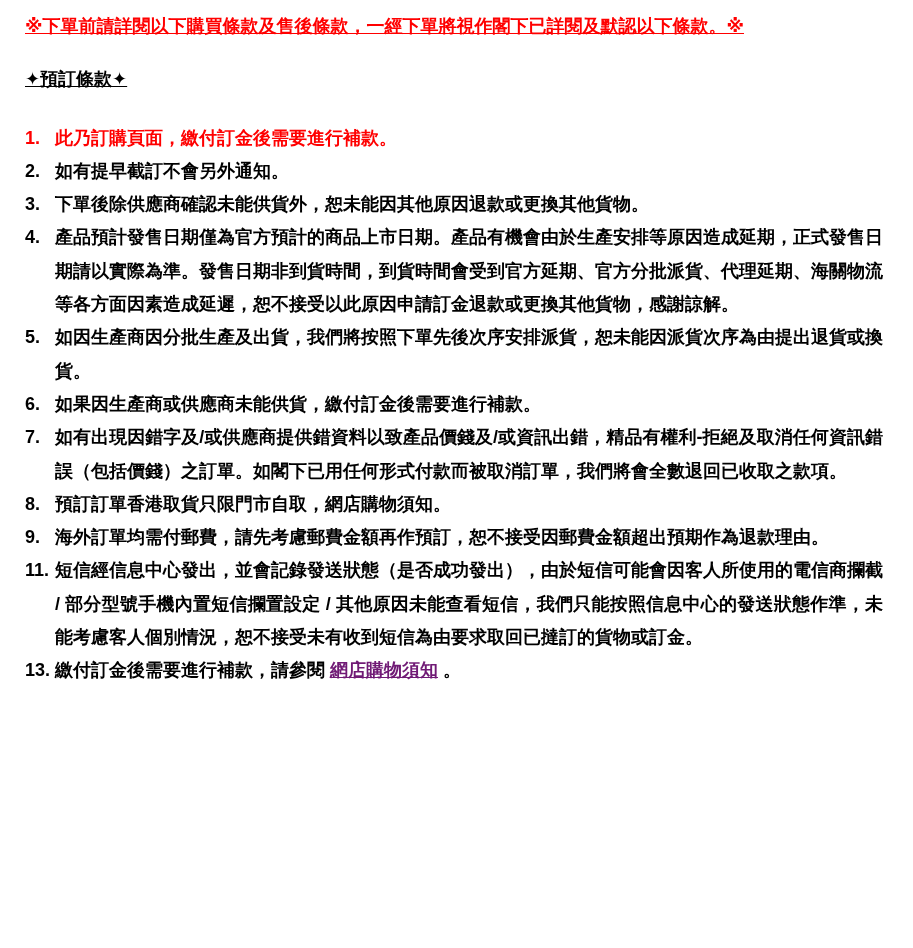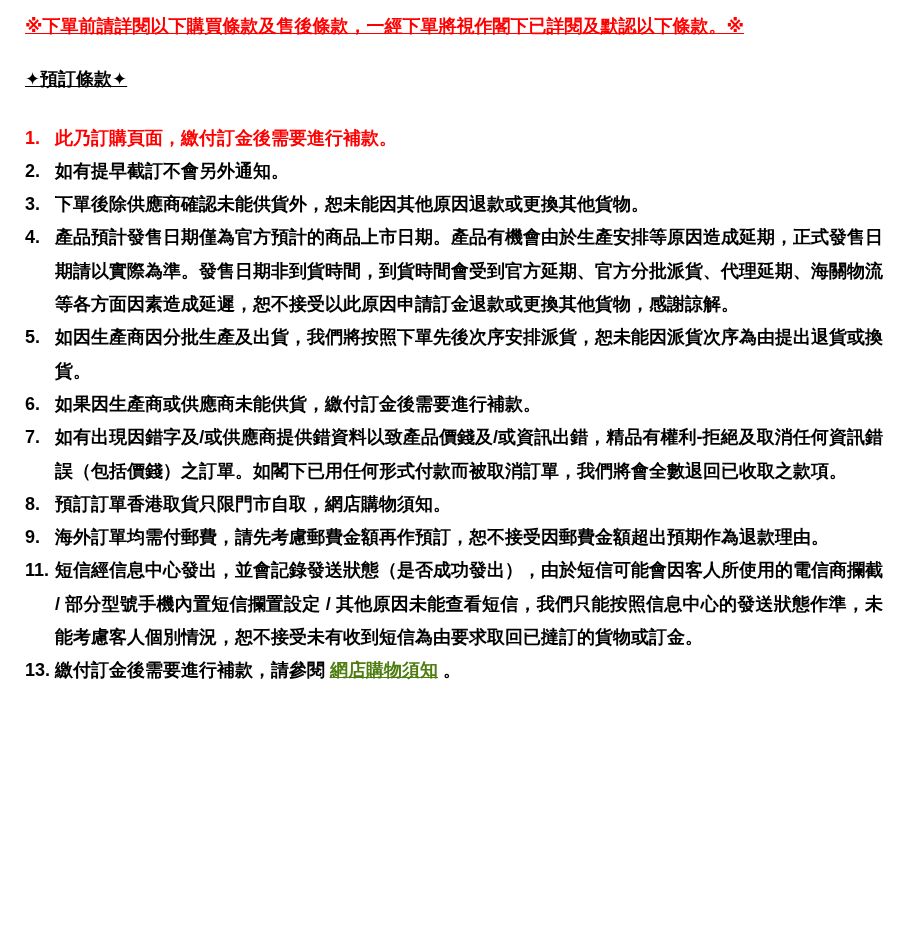--- a/index.html
+++ b/index.html
@@ -49,21 +49,21 @@
     color: #ff0000;
   }
   .seg-normal {
     color: inherit;
   }
   .seg-red-underline {
     color: #ff0000;
     text-decoration: underline;
   }
   a.seg-link {
-    color: #4d7c0f;
+    color: #701a75;
     text-decoration: underline;
     font-weight: bold;
   }
 </style>
 </head>
 <body>
 
 <div class="page">
   <div class="title">※下單前請詳閱以下購買條款及售後條款，一經下單將視作閣下已詳閱及默認以下條款。※</div>
   <div class="heading">✦預訂條款✦</div>

